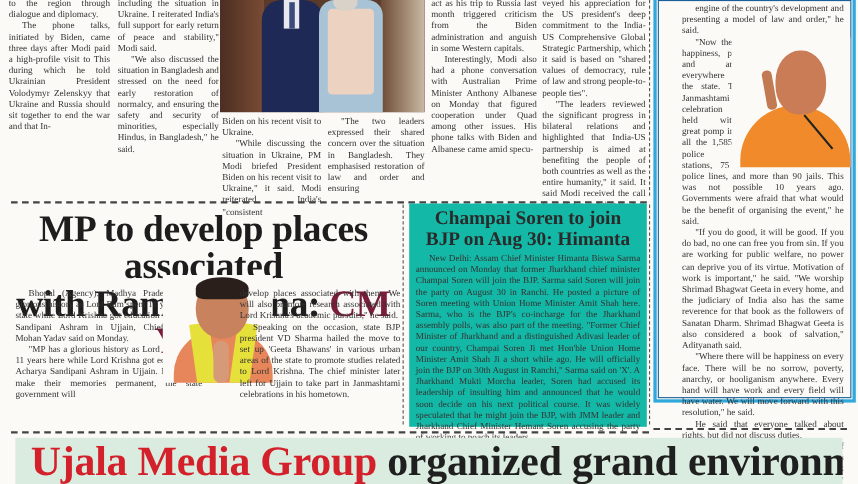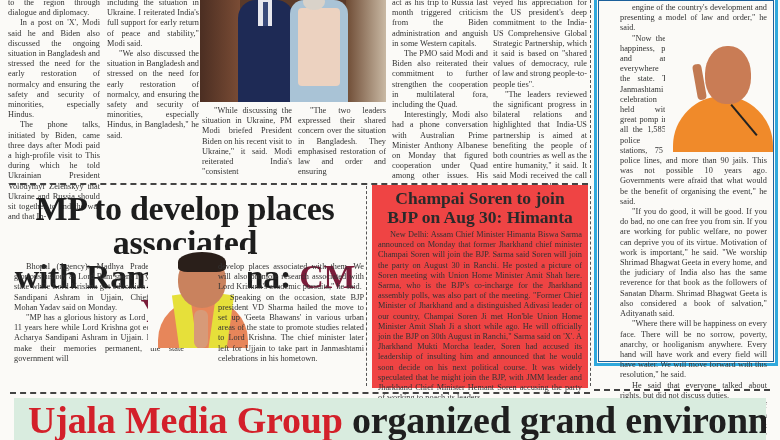--- a/index.html
+++ b/index.html
@@ -31,21 +31,21 @@
   
   .photo-cm { position: absolute; left: 148px; top: 250px; width: 100px; height: 98px; background: #fbfaf7; overflow: hidden; }
   .photo-cm .body { position:absolute; left:10px; top:50px; width:90px; height:60px; background:#e7865a; border-radius: 40px 40px 0 0; }
   .photo-cm .scarf-l { position:absolute; left:28px; top:44px; width:18px; height:60px; background:#e6e03a; transform: rotate(-8deg); }
   .photo-cm .scarf-r { position:absolute; left:64px; top:44px; width:18px; height:60px; background:#e6e03a; transform: rotate(8deg); }
   .photo-cm .face { position:absolute; left:30px; top:6px; width:48px; height:52px; background:#c9825e; border-radius: 45% 45% 50% 50%; }
   .photo-cm .hair { position:absolute; left:30px; top:2px; width:48px; height:20px; background:#2a1f1a; border-radius: 50% 50% 20% 20%; }
   .photo-cm .hands { position:absolute; left:46px; top:60px; width:14px; height:38px; background:#d79a78; border-radius: 6px; }
 
   
-  .box-champai { position: absolute; left: 372px; top: 185px; width: 216px; height: 203px; background: #ef4444; padding: 4px 6px; }
+  .box-champai { position: absolute; left: 372px; top: 185px; width: 216px; height: 203px; background: #14b8a6; padding: 4px 6px; }
   .box-champai h2 { font-family: "Liberation Serif", serif; font-weight: bold; font-size: 17.5px; line-height: 19px; text-align: center; color: #2a2a2a; margin-bottom: 3px; }
   .box-champai .body { font-size: 8.3px; line-height: 10.2px; text-align: justify; color: #333; text-indent: 12px; }
 
   
   .box-yogi { position: absolute; left: 594px; top: -4px; width: 184px; height: 370px; border: 3px solid #2fa8dc; outline: 1px solid #1b5f9a; outline-offset: -5px; padding: 4px 8px 4px 12px; background: #fbfaf7; }
   .box-yogi .txt { font-size: 8.3px; line-height: 10.2px; text-align: justify; color: #333; }
   .box-yogi .txt p { text-indent: 12px; margin-left: 11px; }
   .box-yogi .photo-yogi { float: right; width: 108px; height: 118px; margin: 0 -6px 0 2px; position: relative; background: #fbfaf7; shape-outside: polygon(20% 0, 100% 0, 100% 100%, 0 100%); }
   .photo-yogi .robe { position:absolute; left:8px; top:62px; width:100px; height:56px; background:#f08a2a; border-radius: 50px 50px 0 0; }
   .photo-yogi .head { position:absolute; left:40px; top:12px; width:46px; height:58px; background:#c97c55; border-radius: 48% 48% 45% 45%; }
@@ -54,49 +54,48 @@
 
   
   .banner { position: absolute; left: 14px; top: 398px; width: 752px; height: 42px; background: #d9ecdf; font-family: "Liberation Serif", serif; font-weight: bold; font-size: 38px; line-height: 44px; padding-left: 14px; white-space: nowrap; overflow: hidden; color: #1f1f1f; letter-spacing: -0.2px; }
   .banner .brand { color: #d3202a; text-align: right; }
 </style>
 </head>
 <body>
 
 <div class="col" style="left:8px; top:-2px; width:92px;">
   <p class="noindent">to the region through dialogue and diplomacy.</p>
-  <p>In a post on 'X', Modi said he and Biden also discussed the ongoing situation in Bangladesh and stressed the need for the early restoration of normalcy and ensuring the safety and security of minorities, especially Hindus.</p>
   <p>The phone talks, initiated by Biden, came three days after Modi paid a high-profile visit to This during which he told Ukrainian President Volodymyr Zelenskyy that Ukraine and Russia should sit together to end the war and that In-</p>
 </div>
 <div class="vrule" style="left:103px; top:0; height:178px; border-left-style:none;"></div>
 <div class="col" style="left:107px; top:-2px; width:92px;">
   <p class="noindent">including the situation in Ukraine. I reiterated India's full support for early return of peace and stability," Modi said.</p>
   <p>"We also discussed the situation in Bangladesh and stressed on the need for early restoration of normalcy, and ensuring the safety and security of minorities, especially Hindus, in Bangladesh," he said.</p>
 </div>
 
 <div class="photo-top">
   <div class="bg-l"></div>
     <div class="bg-r"></div>
   <div class="person1"></div>
   <div class="shirt1"></div>
     <div class="tie1"></div>
   <div class="person2"></div>
   <div class="vest2"></div>
     <div class="head2"></div>
 </div>
 
 <div class="col" style="left:202px; top:106px; width:90px;">
+  <p class="noindent">Biden on his recent visit to Ukraine.</p>
   <p>"While discussing the situation in Ukraine, PM Modi briefed President Biden on his recent visit to Ukraine," it said. Modi reiterated India's "consistent</p>
 </div>
 <div class="col" style="left:298px; top:106px; width:88px;">
   <p>"The two leaders expressed their shared concern over the situation in Bangladesh. They emphasised restoration of law and order and ensuring</p>
 </div>
 <div class="col" style="left:392px; top:-2px; width:96px;">
   <p class="noindent">act as his trip to Russia last month triggered criticism from the Biden administration and anguish in some Western capitals.</p>
-  <p>The PMO said Modi and Biden also reiterated their commitment to further strengthen the cooperation in multilateral fora, including the Quad.</p>
   <p>Interestingly, Modi also had a phone conversation with Australian Prime Minister Anthony Albanese on Monday that figured cooperation under Quad among other issues. His phone talks with Biden and Albanese came amid specu-</p>
 </div>
 <div class="col" style="left:493px; top:-2px; width:94px;">
   <p class="noindent">veyed his appreciation for the US president's deep commitment to the India-US Comprehensive Global Strategic Partnership, which it said is based on "shared values of democracy, rule of law and strong people-to-people ties".</p>
   <p>"The leaders reviewed the significant progress in bilateral relations and highlighted that India-US partnership is aimed at benefiting the people of both countries as well as the entire humanity," it said. It said Modi received the call from Biden and that the two leaders agreed to stay in touch.</p>
 </div>
 <div class="vrule" style="left:590px; top:0; height:178px;"></div>
 
 <div class="hrule" style="left:10px; top:183px; width:578px;"></div>
 

